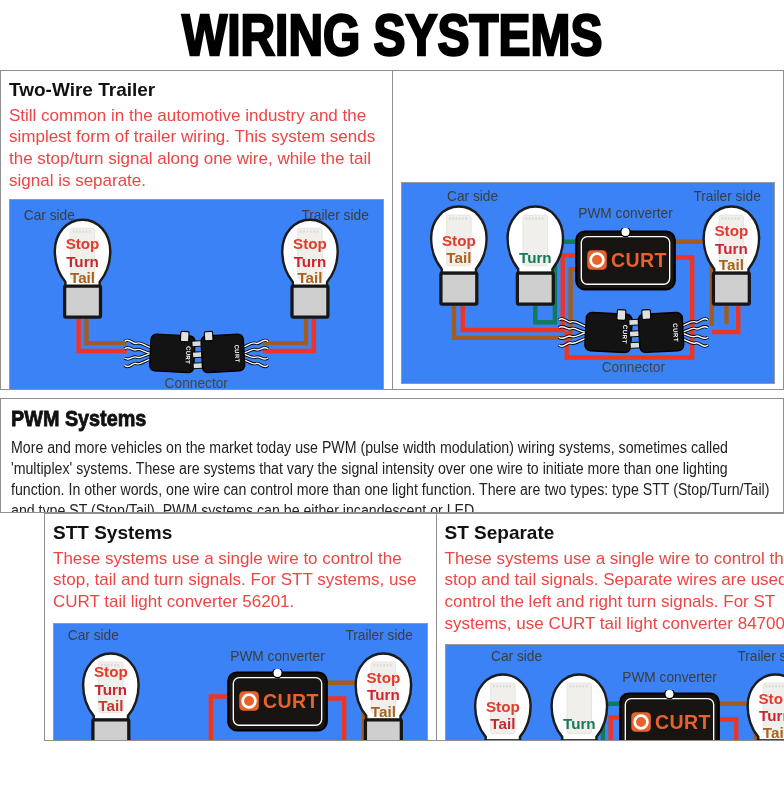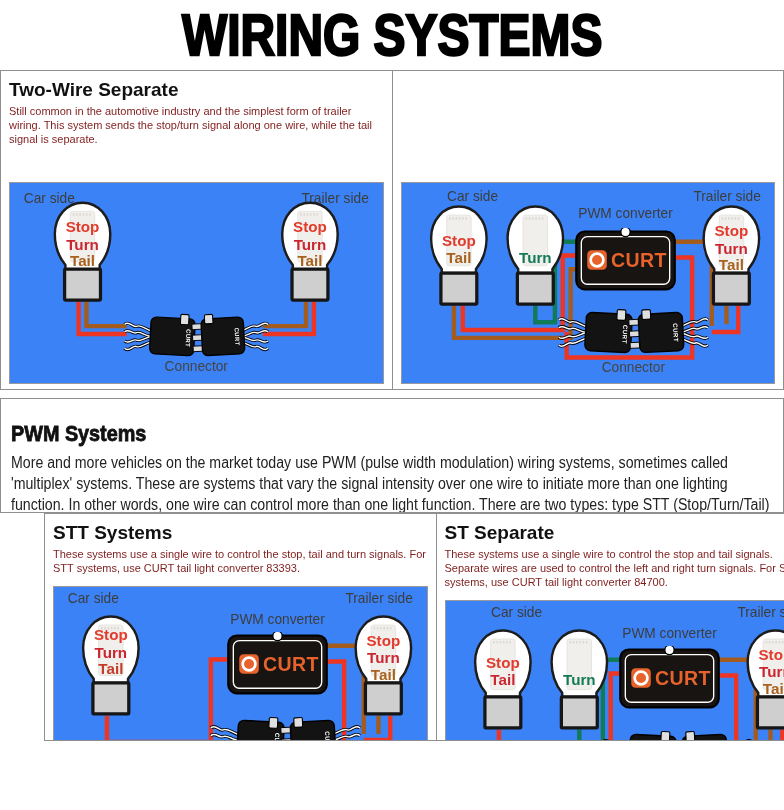--- a/index.html
+++ b/index.html
@@ -12,24 +12,24 @@
     letter-spacing:0px;-webkit-text-stroke:2.4px #000;transform:scaleX(.84);transform-origin:50% 50%;
     white-space:nowrap;line-height:60px;}
 
   
   .row{display:flex;width:784px;box-sizing:border-box;border:1px solid #8f8f8f;background:#fff;}
   .row1{height:320px;}
   .row2{height:228px;margin-left:44px;}
   .cell{flex:1;box-sizing:border-box;display:flex;flex-direction:column;padding:6px 8px 5px 8px;overflow:hidden;}
   .cell.left{border-right:1px solid #8f8f8f;}
   h2{font-size:19px;font-weight:bold;color:#111;margin:2px 0 4px 0;line-height:1.15;}
-  p.body{font-size:11px;line-height:1.27;margin:0 0 8px 0;color:#7f1d1d;}
+  p.body{font-size:17px;line-height:1.27;margin:0 0 8px 0;color:#ef4444;}
 
   .pwm-box{box-sizing:border-box;width:784px;height:115px;border:1px solid #8f8f8f;margin-top:8px;
-    padding:20px 10px;overflow:hidden;background:#fff;}
+    padding:5px 10px;overflow:hidden;background:#fff;}
   .cond-head{display:inline-block;font-size:22px;font-weight:bold;color:#111;-webkit-text-stroke:.8px #111;
     transform:scaleX(.9);transform-origin:0 50%;margin:2px 0 3px 0;white-space:nowrap;}
   .cond-body{font-size:16px;line-height:1.32;margin:2px 0 0 0;color:#222;
     transform:scaleX(.885);transform-origin:0 0;width:113%;}
 
   
   .panel{margin-top:auto;box-sizing:border-box;border:1px solid #999;height:202px;background:#3b82f6;position:relative;}
   .row2 .panel{margin-top:2px;height:210px;}
   .panel svg{display:block;}
 
@@ -111,21 +111,21 @@
 
 <div class="page">
 
   <div class="title-wrap">
     <span class="main-title">WIRING SYSTEMS</span>
   </div>
 
   <div class="row row1">
 
     <section class="cell left">
-      <h2>Two-Wire Separate</h2>
+      <h2>Two-Wire Trailer</h2>
       <p class="body">Still common in the automotive industry and the simplest form of trailer wiring. This system sends the stop/turn signal along one wire, while the tail signal is separate.</p>
       <div class="panel">
         <svg width="100%" height="198" viewBox="0 0 380 198">
           <text class="side-label" x="14" y="18" fill="#3d3d3d">Car side</text>
           <text class="side-label" x="366" y="18" text-anchor="end" fill="#3d3d3d">Trailer side</text>
 
           <g>
             <path class="wire" d="M78,119 V144 H119" stroke="#a35c1e"></path>
             <path class="wire" d="M70,119 V152 H119" stroke="#ee3524"></path>
             <path class="wire" d="M302,119 V144 H258" stroke="#a35c1e"></path>
@@ -196,21 +196,21 @@
 
   <section class="pwm-box">
     <div><span class="cond-head">PWM Systems</span></div>
     <p class="cond-body">More and more vehicles on the market today use PWM (pulse width modulation) wiring systems, sometimes called 'multiplex' systems. These are systems that vary the signal intensity over one wire to initiate more than one lighting function. In other words, one wire can control more than one light function. There are two types: type STT (Stop/Turn/Tail) and type ST (Stop/Tail). PWM systems can be either incandescent or LED.</p>
   </section>
 
   <div class="row row2">
 
     <section class="cell left">
       <h2>STT Systems</h2>
-      <p class="body">These systems use a single wire to control the stop, tail and turn signals. For STT systems, use CURT tail light converter 83393.</p>
+      <p class="body">These systems use a single wire to control the stop, tail and turn signals. For STT systems, use CURT tail light converter 56201.</p>
       <div class="panel">
         <svg width="100%" height="198" viewBox="0 0 380 198">
           <text class="side-label" x="14" y="14" fill="#3d3d3d">Car side</text>
           <text class="side-label" x="366" y="14" text-anchor="end" fill="#3d3d3d">Trailer side</text>
           <text class="side-label" x="228" y="36" text-anchor="middle" fill="#3d3d3d">PWM converter</text>
 
           <g>
             <path class="wire" d="M54,129 V156 H160 V72 H178" stroke="#ee3524"></path>
             <path class="wire" d="M276,58 H316 V148" stroke="#a35c1e"></path>
             <path class="wire" d="M276,74 H296 V180 H168 V154" stroke="#ee3524"></path>

